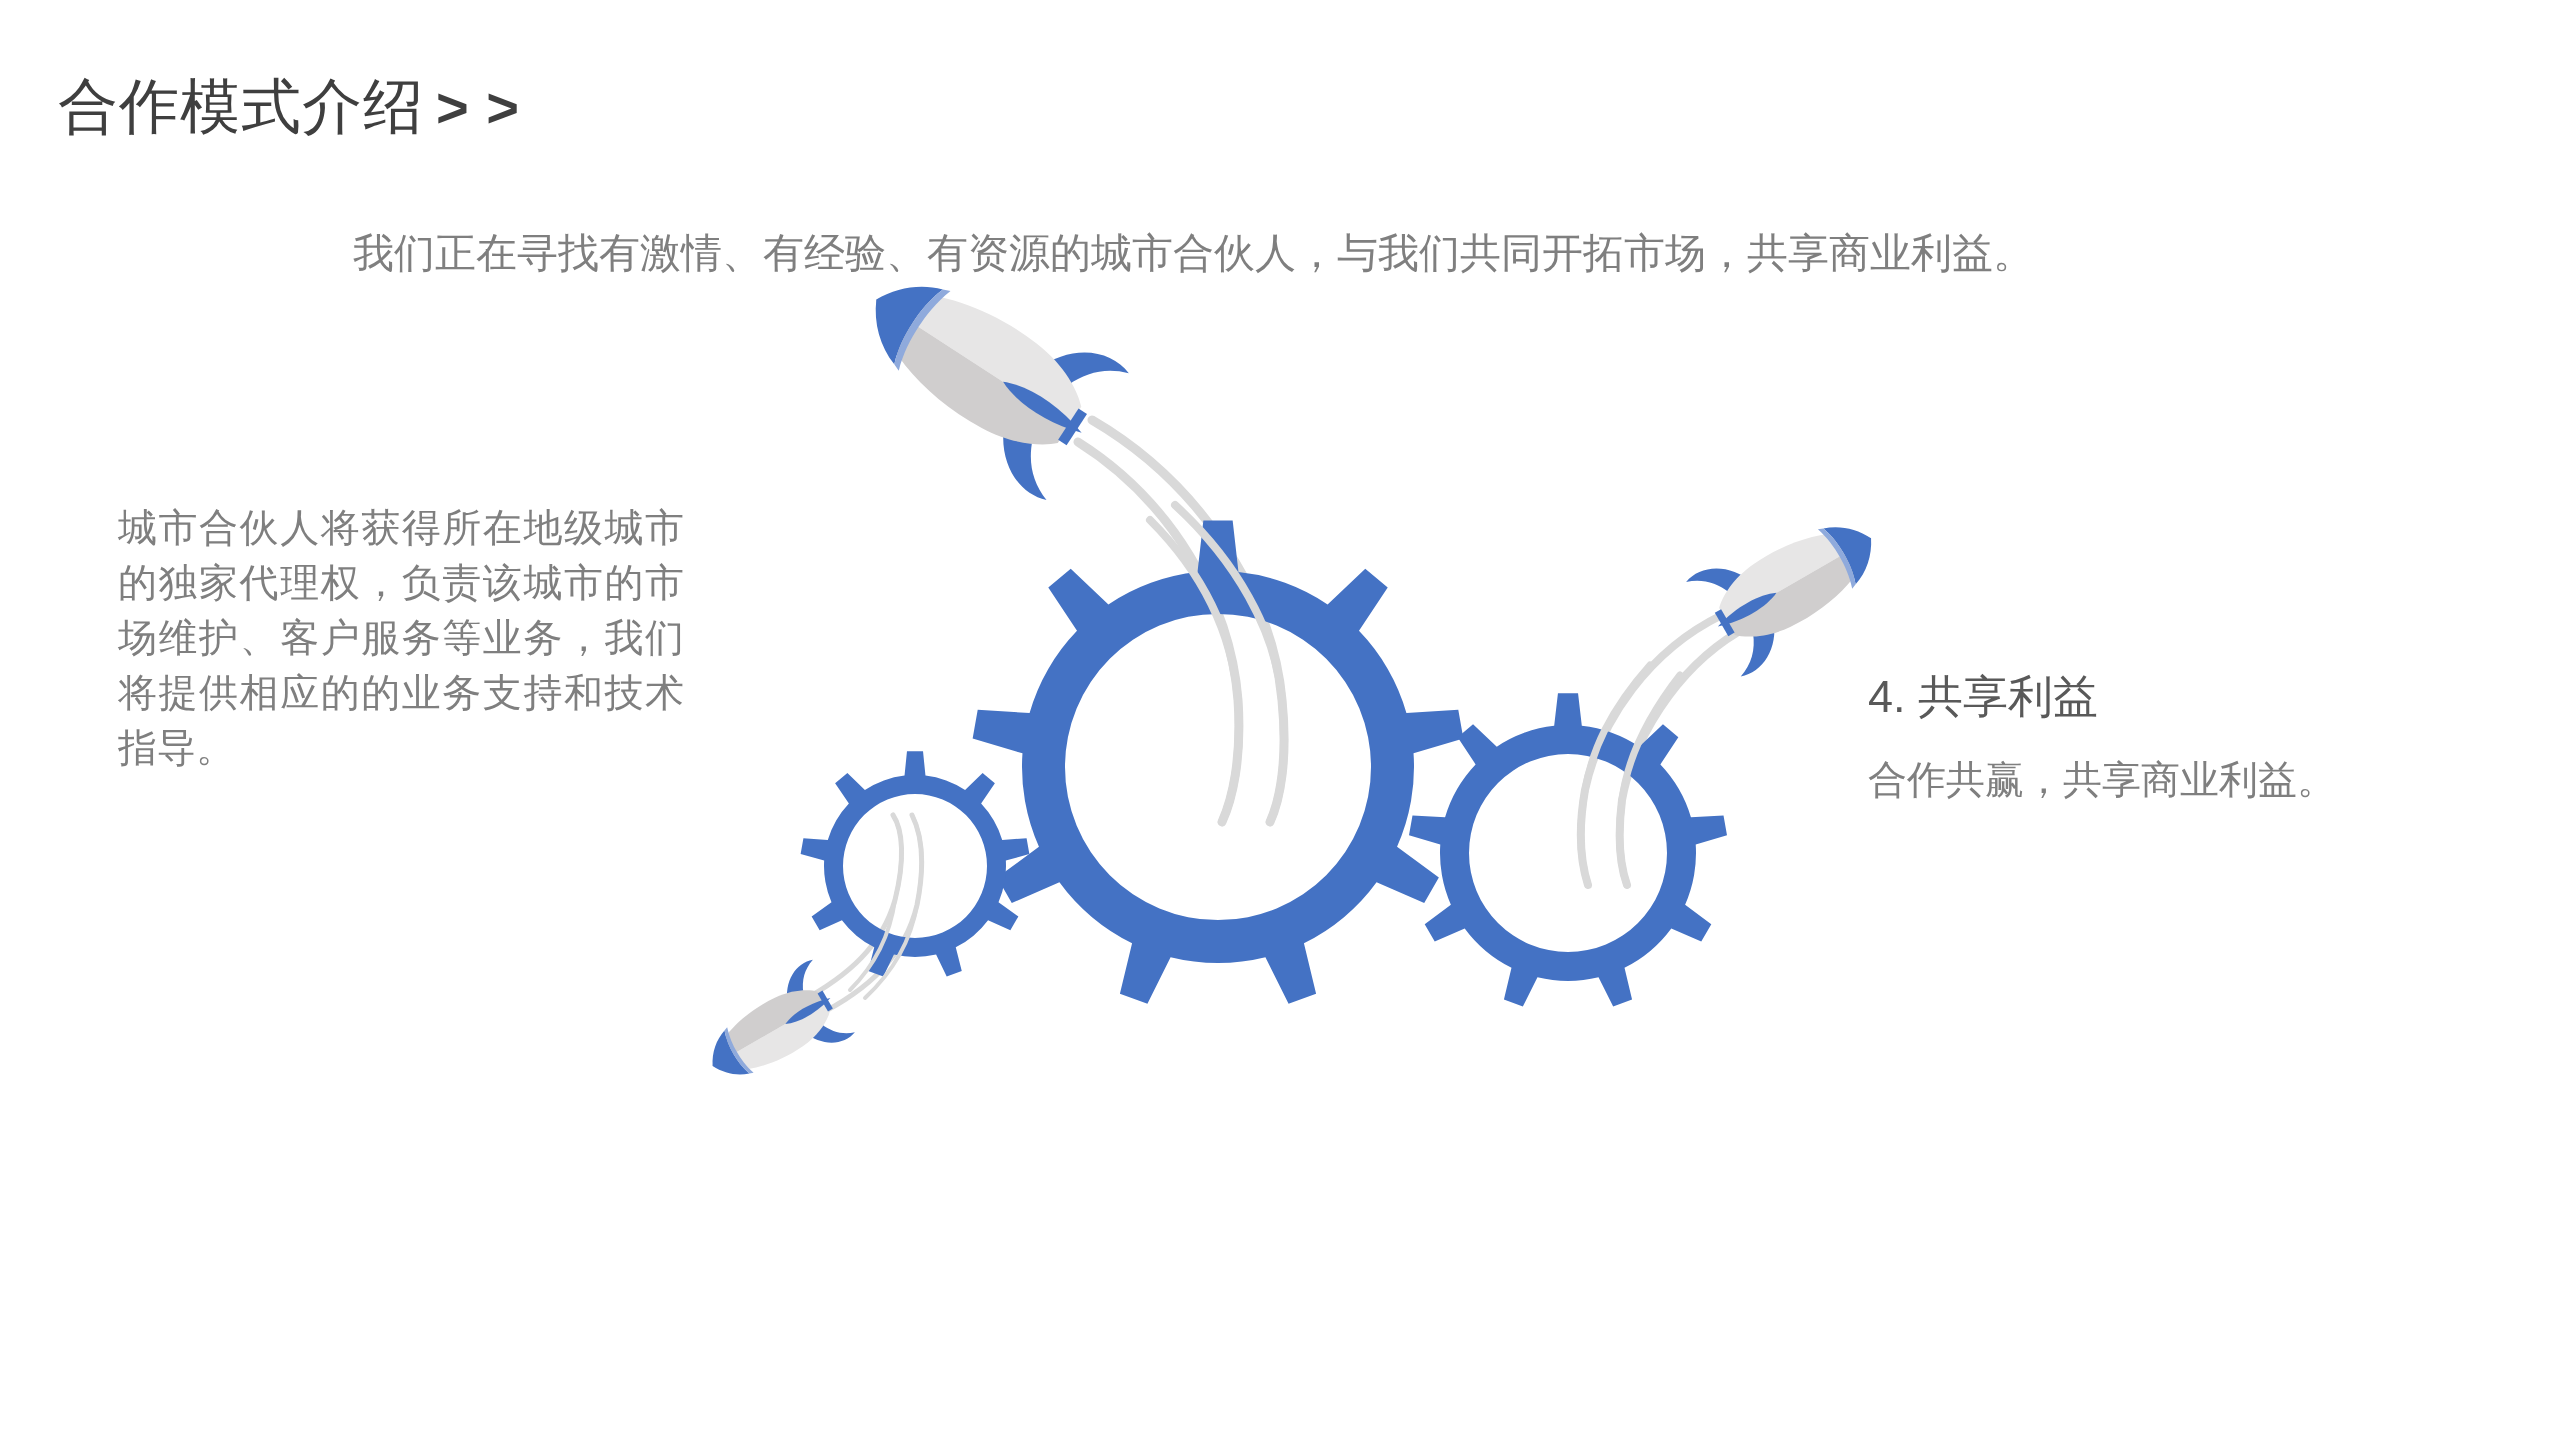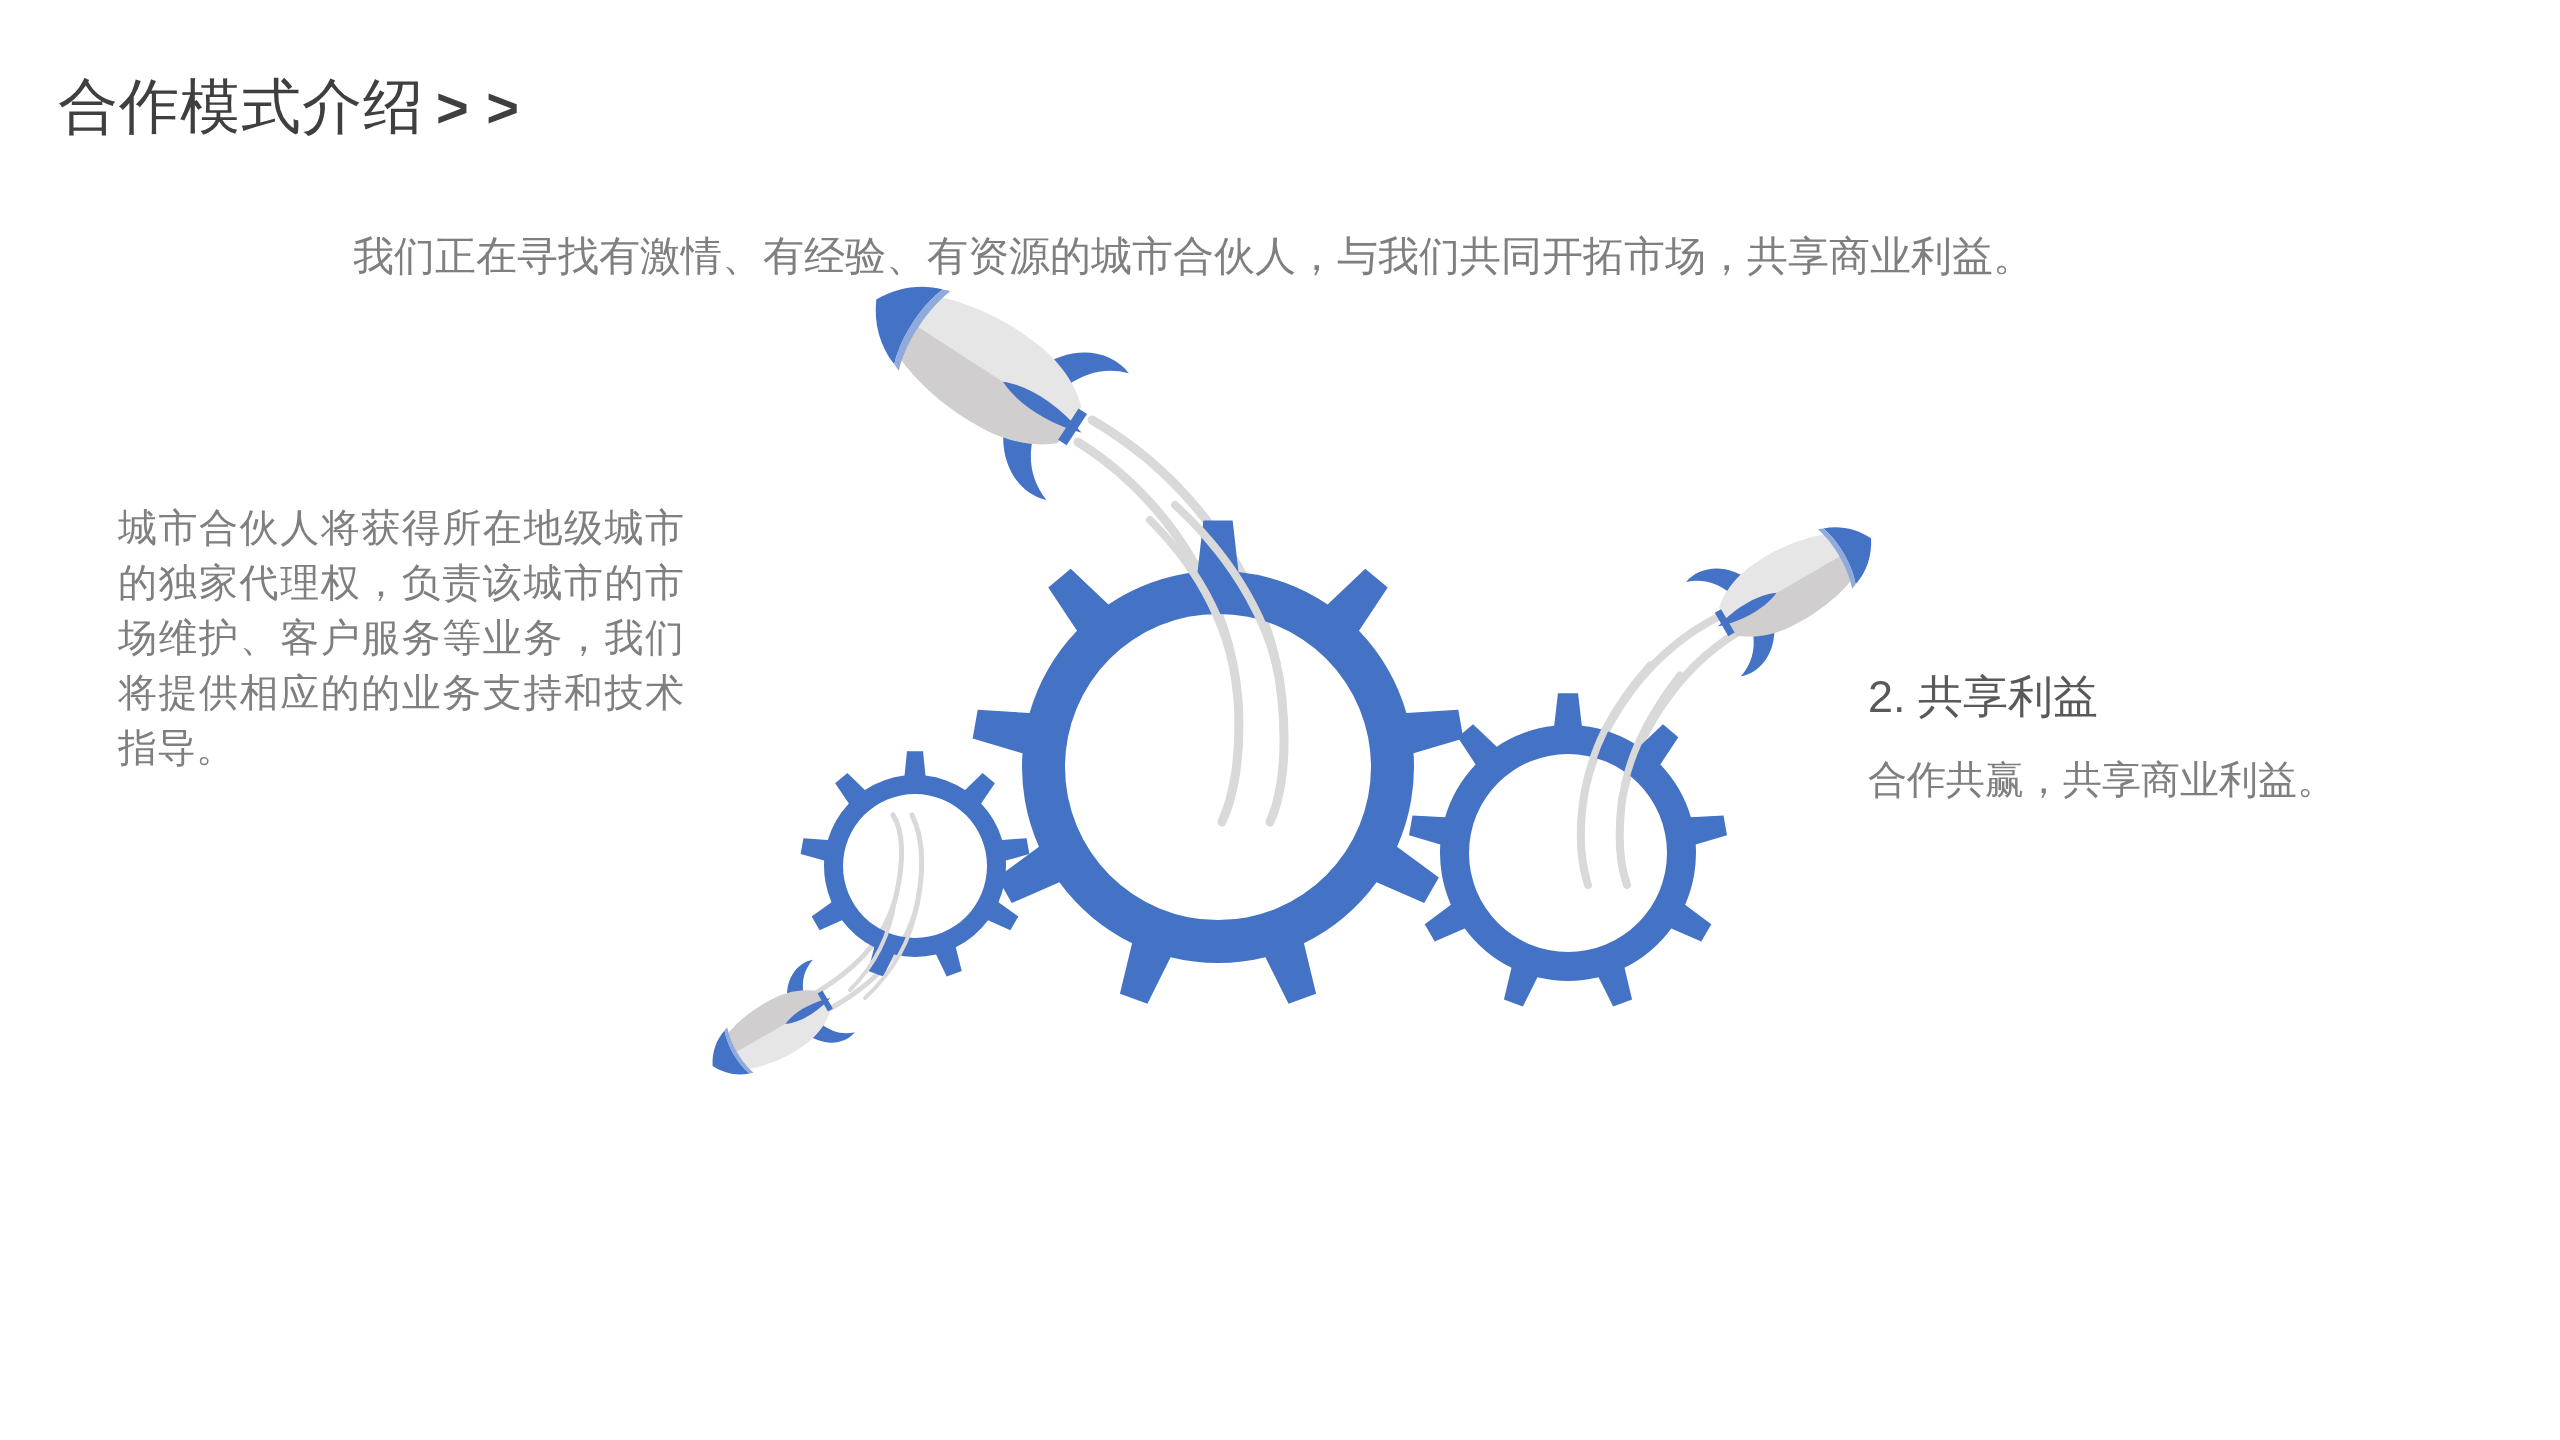--- a/index.html
+++ b/index.html
@@ -29,21 +29,21 @@
     font-family: "Liberation Sans", "DejaVu Sans", sans-serif;
     font-weight: bold;
     font-size: 56px;
     margin-left: 12px;
   }
   .intro {
     position: absolute;
     left: 353px;
     top: 230px;
     width: 1780px;
-    font-family: Liberation Serif, serif;
+    font-family: Liberation Mono, monospace;
     font-size: 41px;
     line-height: 52px;
     color: #7f7f7f;
     white-space: nowrap;
   }
   .section-left {
     position: absolute;
     left: 118px;
     top: 478px;
     width: 566px;
@@ -150,15 +150,15 @@
   <g transform="translate(775,1030) rotate(-30) scale(0.40) scale(1,-1)">
     <use href="#rocket"></use>
   </g>
 </svg>
 
 <div class="section-left">
   <div class="section-body">城市合伙人将获得所在地级城市的独家代理权，负责该城市的市场维护、客户服务等业务，我们将提供相应的的业务支持和技术指导。</div>
 </div>
 
 <div class="section-right">
-  <div class="section-heading">2. 共享利益</div>
+  <div class="section-heading">4. 共享利益</div>
   <div class="section-body">合作共赢，共享商业利益。</div>
 </div>
 
 </body></html>

